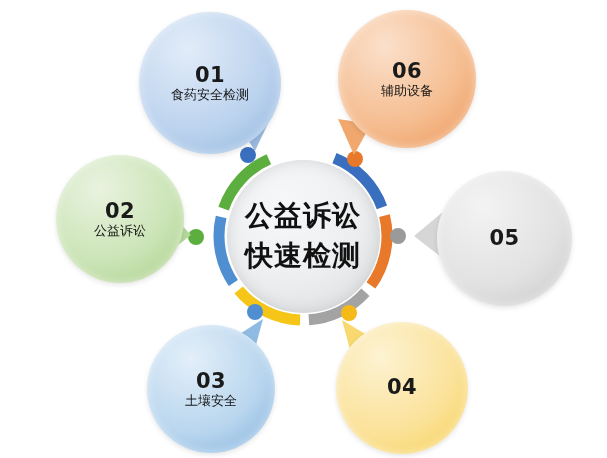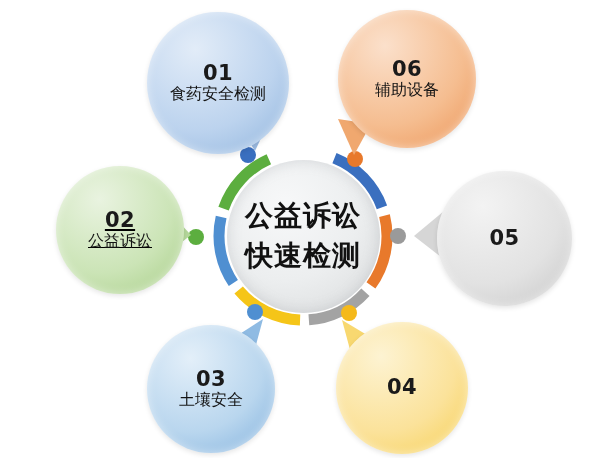--- a/index.html
+++ b/index.html
@@ -40,21 +40,21 @@
   }
   .bubble-num {
     font-weight: bold;
     font-size: 21px;
     color: #1a1a1a;
     line-height: 1.05;
     letter-spacing: 0.5px;
     margin-bottom: 1px;
   }
   .bubble-label {
-    font-size: 16px;
+    font-size: 13px;
     color: #141414;
     line-height: 1.18;
     padding: 0 10px;
     word-break: keep-all;
   }
   .center-circle {
     position: absolute;
     border-radius: 50%;
     display: flex;
     flex-direction: column;
@@ -117,25 +117,25 @@
         <polygon points="371,124 338,119 354,155" fill="#f0a86f"></polygon>
       </g>
   </svg>
 
   <div class="center-circle" id="center-circle" style="width: 153px; height: 153px; left: 226.5px; top: 159.5px; background: radial-gradient(circle at 38% 30%, rgb(247, 248, 249) 0%, rgb(236, 238, 239) 52%, rgb(216, 218, 219) 100%); box-shadow: rgba(140, 145, 150, 0.28) 0px 0px 14px inset;">
     <div class="center-line">公益诉讼</div>
     <div class="center-line">快速检测</div>
   </div>
 
   <div id="bubble-layer">
-      <div class="bubble" style="left: 147px; top: 12px; width: 142px; height: 142px; background: radial-gradient(circle at 34% 26%, rgb(226, 236, 248) 0%, rgb(188, 211, 238) 58%, rgb(143, 180, 221) 100%); box-shadow: rgba(0, 0, 0, 0.1) 0px 2px 5px, rgba(255, 255, 255, 0.55) 0px 0px 10px inset; text-align: center;">
+      <div class="bubble" style="left: 139px; top: 12px; width: 142px; height: 142px; background: radial-gradient(circle at 34% 26%, rgb(226, 236, 248) 0%, rgb(188, 211, 238) 58%, rgb(143, 180, 221) 100%); box-shadow: rgba(0, 0, 0, 0.1) 0px 2px 5px, rgba(255, 255, 255, 0.55) 0px 0px 10px inset; text-align: center;">
         <div class="bubble-num">01</div>
         <div class="bubble-label">食药安全检测</div>
       </div>
-      <div class="bubble" style="left: 56px; top: 166px; width: 128px; height: 128px; background: radial-gradient(circle at 34% 26%, rgb(233, 243, 224) 0%, rgb(203, 228, 182) 58%, rgb(166, 205, 133) 100%); box-shadow: rgba(0, 0, 0, 0.1) 0px 2px 5px, rgba(255, 255, 255, 0.55) 0px 0px 10px inset; text-decoration: underline;">
+      <div class="bubble" style="left: 56px; top: 155px; width: 128px; height: 128px; background: radial-gradient(circle at 34% 26%, rgb(233, 243, 224) 0%, rgb(203, 228, 182) 58%, rgb(166, 205, 133) 100%); box-shadow: rgba(0, 0, 0, 0.1) 0px 2px 5px, rgba(255, 255, 255, 0.55) 0px 0px 10px inset;">
         <div class="bubble-num">02</div>
         <div class="bubble-label">公益诉讼</div>
       </div>
       <div class="bubble" style="left: 147px; top: 325px; width: 128px; height: 128px; background: radial-gradient(circle at 34% 26%, rgb(227, 239, 249) 0%, rgb(185, 214, 238) 58%, rgb(127, 176, 221) 100%); box-shadow: rgba(0, 0, 0, 0.1) 0px 2px 5px, rgba(255, 255, 255, 0.55) 0px 0px 10px inset; align-items: center;">
         <div class="bubble-num">03</div>
         <div class="bubble-label">土壤安全</div>
       </div>
       <div class="bubble" style="left: 336px; top: 322px; width: 132px; height: 132px; background: radial-gradient(circle at 34% 26%, rgb(253, 243, 210) 0%, rgb(251, 226, 154) 58%, rgb(246, 207, 82) 100%); box-shadow: rgba(0, 0, 0, 0.1) 0px 2px 5px, rgba(255, 255, 255, 0.55) 0px 0px 10px inset;">
         <div class="bubble-num">04</div>
       </div>

